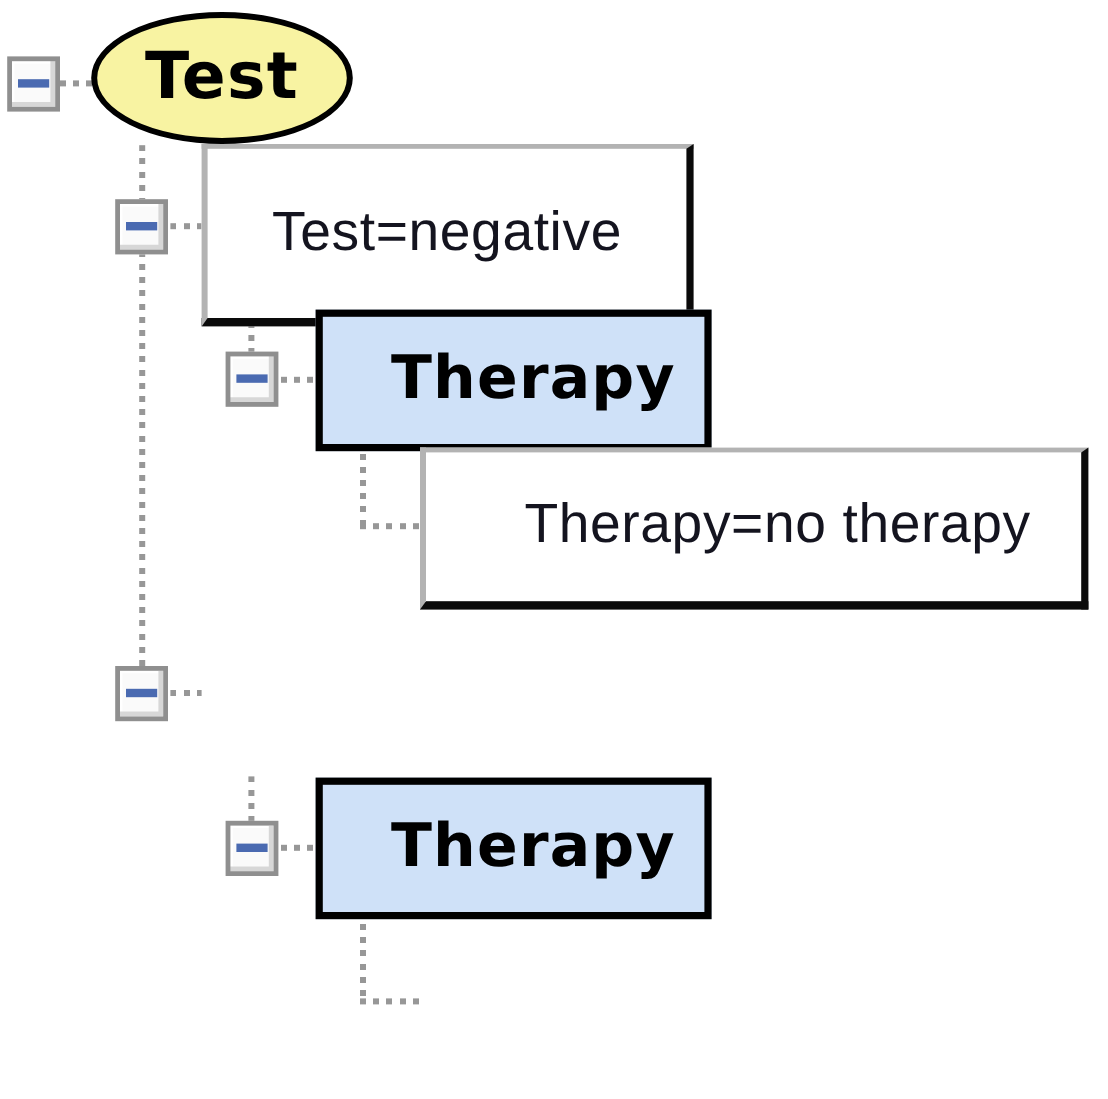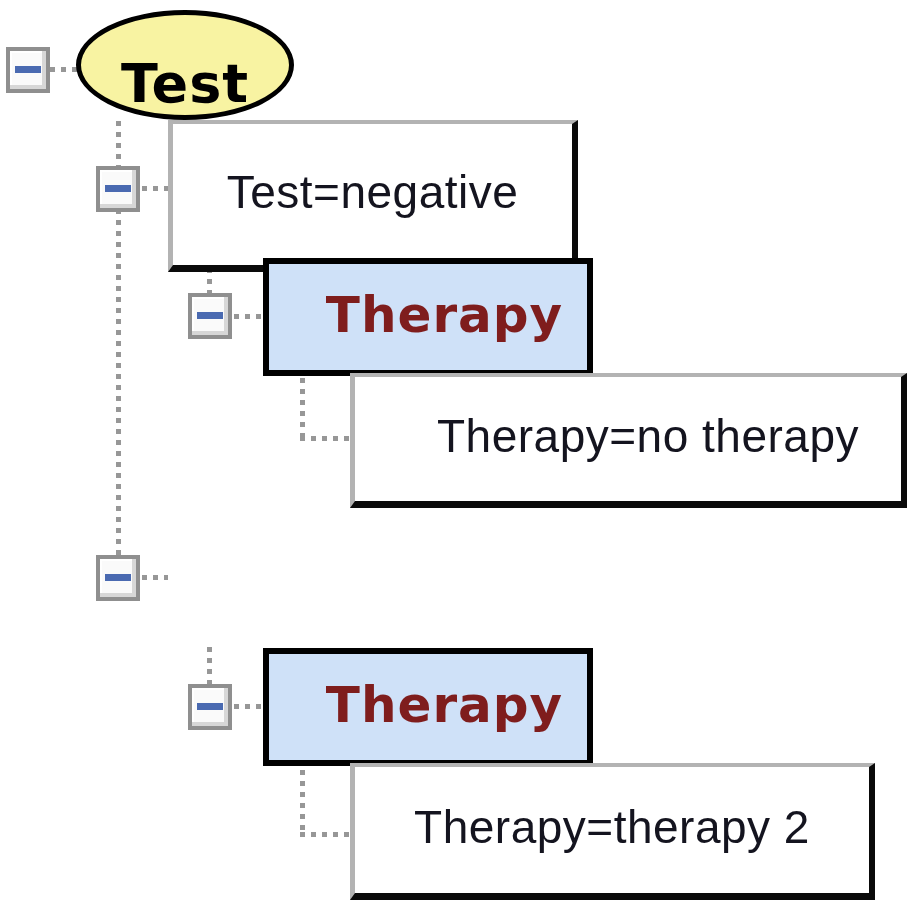--- a/index.html
+++ b/index.html
@@ -58,21 +58,21 @@
   
   .ellipse {
     position: absolute;
     left: 76px; top: 10px;
     width: 218px; height: 110px;
     box-sizing: border-box;
     background: var(--node_fill_yellow, #f8f3a2);
     border: 5px solid var(--node_border, #000000);
     border-radius: 50%;
     display: flex;
-    align-items: flex-end;
+    align-items: center;
     justify-content: center;
   }
   .ellipse .lbl {
     font-family: "DejaVu Sans", sans-serif;
     font-weight: bold;
     font-size: 54px;
     letter-spacing: 1px;
     color: #000000;
     margin-top: -4px;
   }
@@ -105,21 +105,21 @@
     border: 6px solid var(--node_border, #000000);
     display: flex;
     align-items: center;
     justify-content: center;
   }
   .nodebox .lbl {
     font-family: "DejaVu Sans", sans-serif;
     font-weight: bold;
     font-size: 50px;
     letter-spacing: 1px;
-    color: #7f1d1d;
+    color: #000000;
     margin-top: -4px;
     margin-left: 33px;
   }
 </style>
 </head>
 <body>
 
 <div class="canvas">
 
   <div class="hdot" style="left:50px;  top:67px;  width:27px;"></div>
@@ -165,17 +165,14 @@
 
   <div class="valbox" style="left:350px; top:373px; width:557px; height:135px;padding-left:40px;">
     <span class="lbl">Therapy=no therapy</span>
   </div>
 
 
   <div class="nodebox" style="left:263px; top:648px; width:330px; height:118px;">
     <span class="lbl">Therapy</span>
   </div>
 
-  <div class="valbox" style="left:350px; top:763px; width:525px; height:137px;">
-    <span class="lbl">Therapy=therapy 2</span>
-  </div>
 
 </div>
 
 </body></html>

